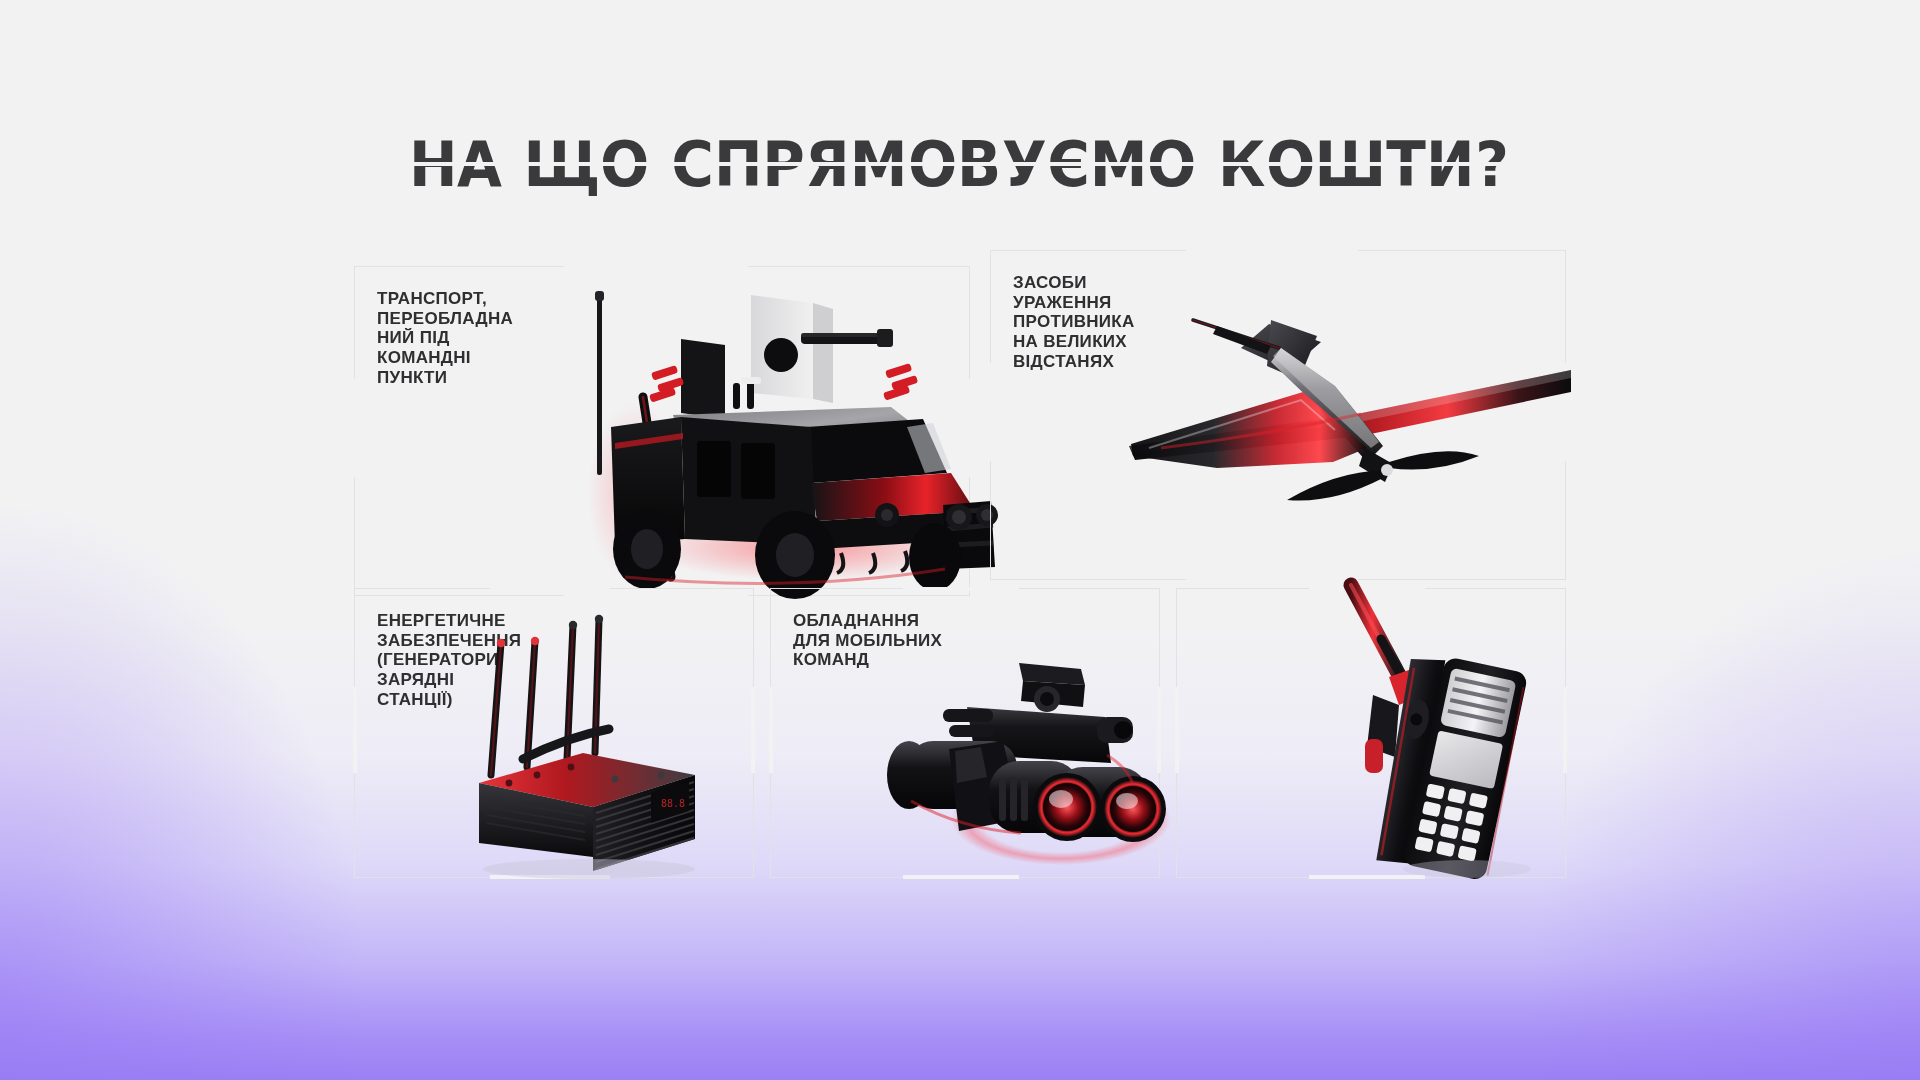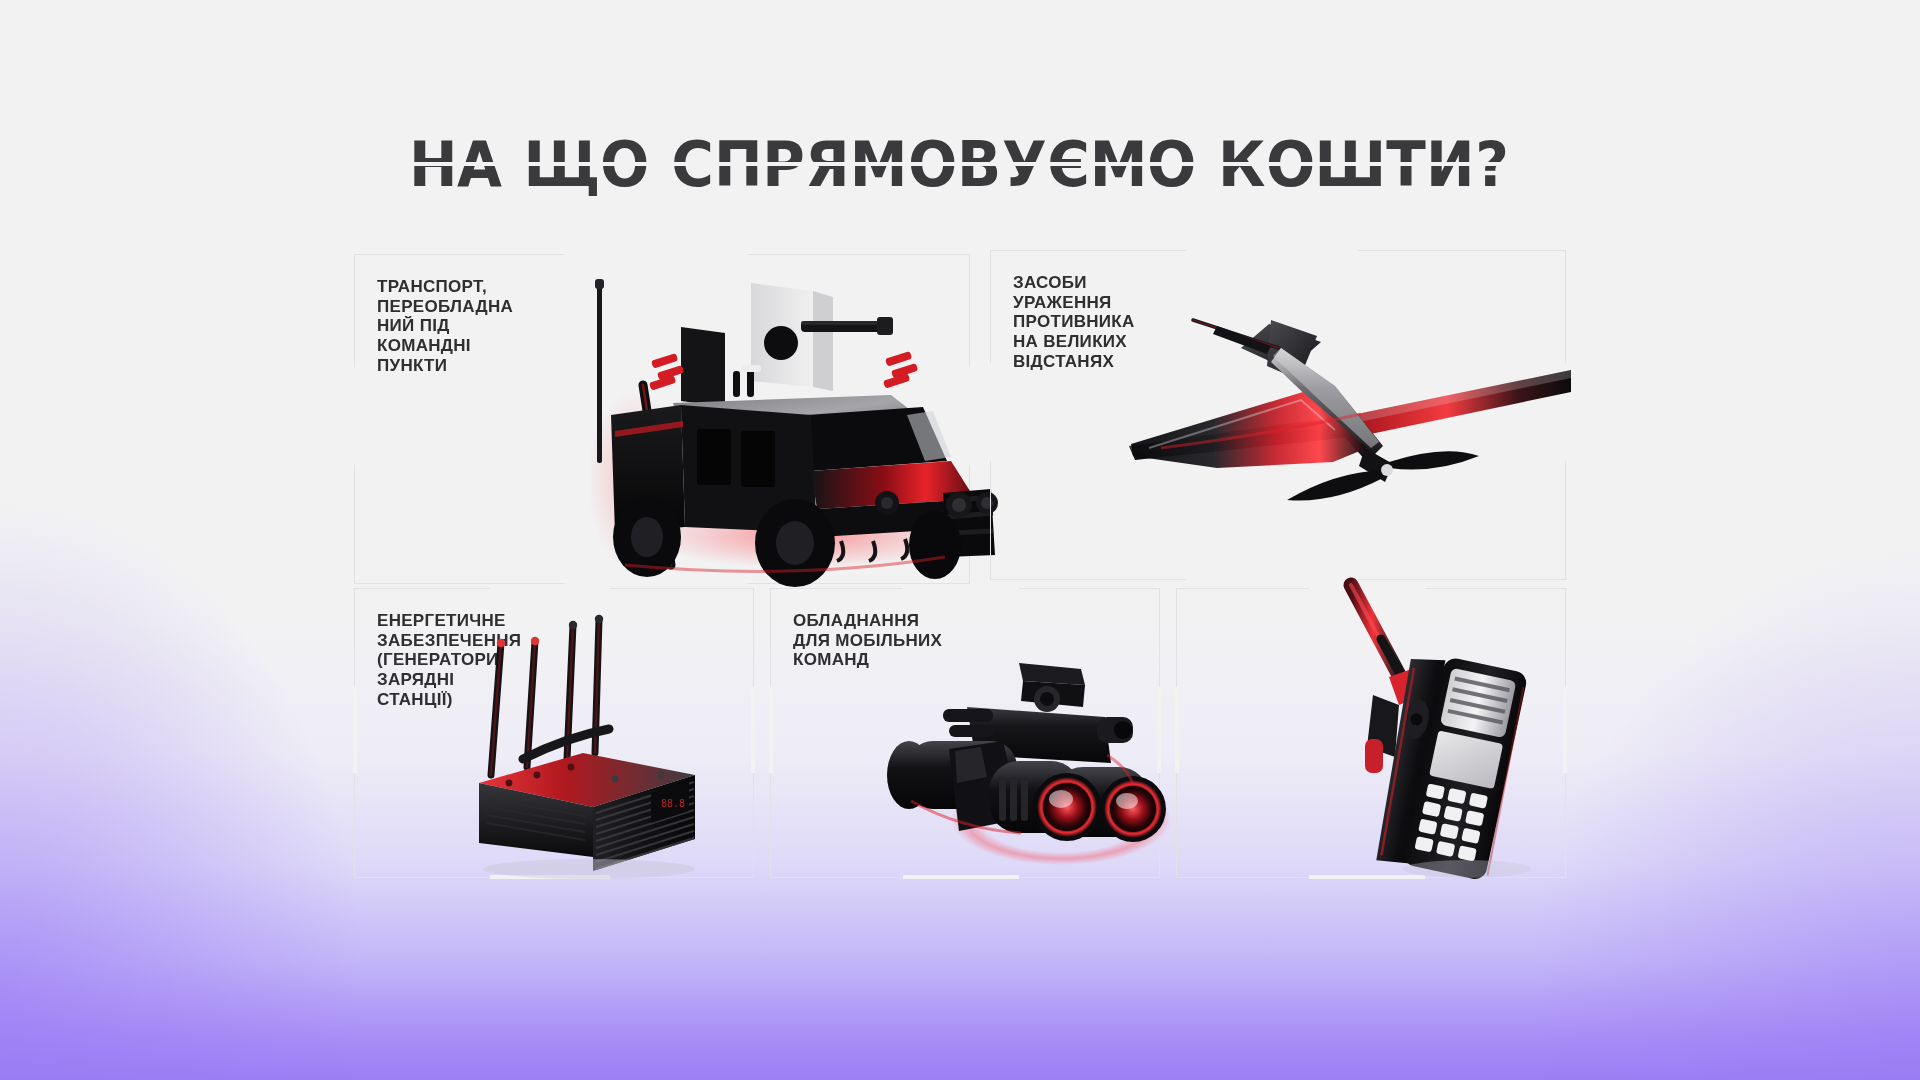--- a/index.html
+++ b/index.html
@@ -89,21 +89,21 @@
 </style>
 </head>
 <body>
 
 <div id="bg-base"></div>
 <div id="bg-left-haze"></div>
 <div id="bg-right-haze"></div>
 
 <h1 id="page-title"><span class="stencil-char">Н</span><span class="stencil-char">А</span><span class="stencil-char sp">&nbsp;</span><span class="stencil-char">Щ</span><span class="stencil-char">О</span><span class="stencil-char sp">&nbsp;</span><span class="stencil-char">С</span><span class="stencil-char">П</span><span class="stencil-char">Р</span><span class="stencil-char">Я</span><span class="stencil-char">М</span><span class="stencil-char">О</span><span class="stencil-char">В</span><span class="stencil-char">У</span><span class="stencil-char">Є</span><span class="stencil-char">М</span><span class="stencil-char">О</span><span class="stencil-char sp">&nbsp;</span><span class="stencil-char">К</span><span class="stencil-char">О</span><span class="stencil-char">Ш</span><span class="stencil-char">Т</span><span class="stencil-char">И</span><span class="stencil-char">?</span></h1>
 
-<div class="card" style="left:354px; top:254px; width:616px; height:330px;">
+<div class="card" style="left:354px; top:266px; width:616px; height:330px;">
   <span class="notch left"></span>
   <span class="notch right"></span>
   <span class="notch top"></span>
   <span class="notch bottom"></span>
   <div class="card-label">ТРАНСПОРТ,
 ПЕРЕОБЛАДНА
 НИЙ ПІД
 КОМАНДНІ
 ПУНКТИ</div>
 

